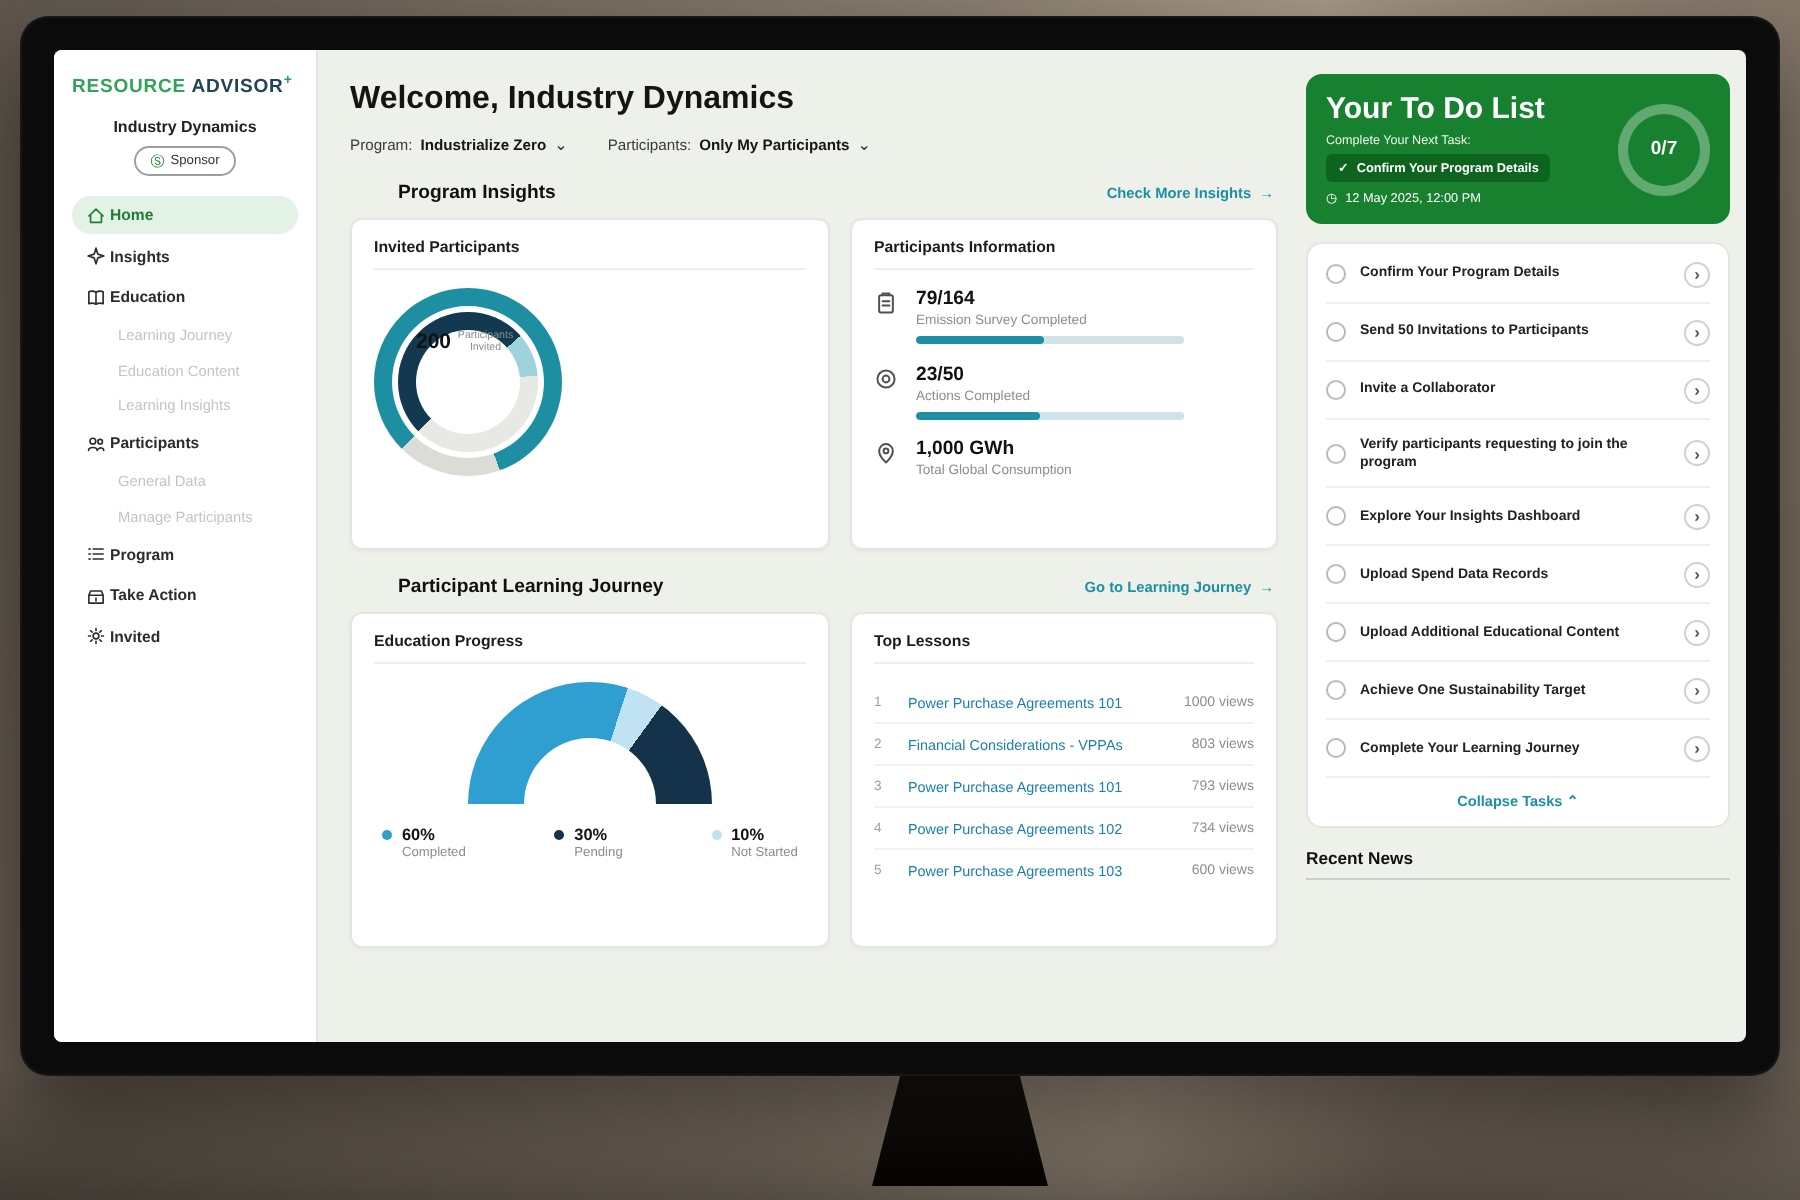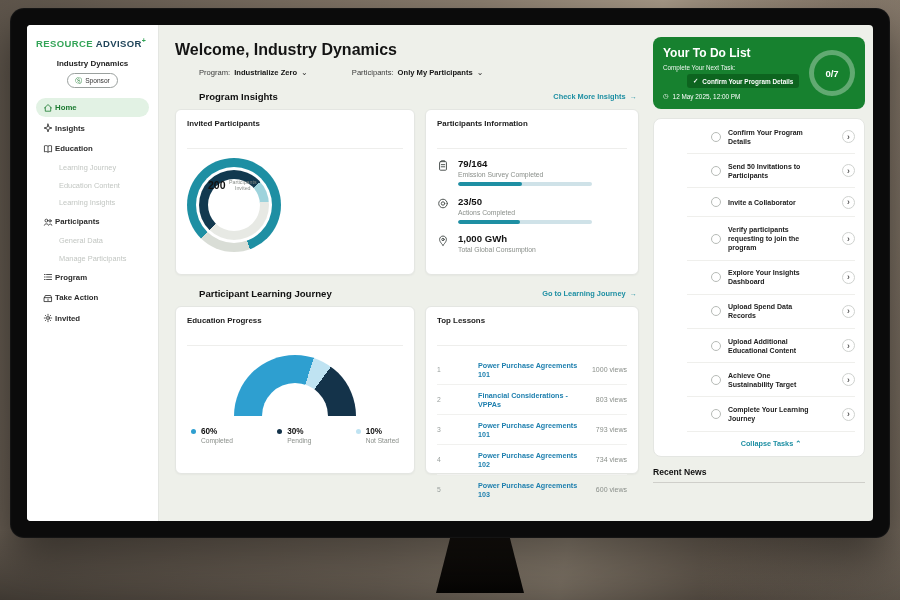--- a/index.html
+++ b/index.html
@@ -1,18 +1,18 @@
 <!DOCTYPE html>
 <html style="--green: #17812f; --green-dark: #0d641f; --teal: #1e8fa3; --link: #1d7fae; --navy: #12394f; --active-bg: #e2f2e4; --active-text: #1e7c33;"><head>
 <meta charset="utf-8">
 <style>
   *{box-sizing:border-box;margin:0;padding:0;}
   html,body{width:900px;height:600px;overflow:hidden;}
   body{font-family:"Liberation Sans",sans-serif;position:relative;background:#6f665c;}
-  [data-interactable="true"]{cursor:pointer;margin-left:24px;}
+  [data-interactable="true"]{cursor:pointer;}
 
   
   .bg{position:absolute;inset:0;background:linear-gradient(100deg,#5f564c 0%,#7a6e61 28%,#8c7f70 48%,#a89a88 66%,#7d7062 82%,#4e463d 100%);}
   .bg::after{content:"";position:absolute;right:0;top:0;width:200px;height:100%;background:linear-gradient(90deg,transparent,rgba(214,196,175,.25));}
   .bg::before{content:"";position:absolute;left:0;bottom:0;width:100%;height:70px;background:linear-gradient(transparent,rgba(0,0,0,.4));}
 
   
   .monitor{position:absolute;left:10px;top:8px;width:880px;height:530px;background:#0b0b0b;border-radius:14px;box-shadow:0 20px 45px rgba(0,0,0,.5),inset 0 0 2px rgba(255,255,255,.15);}
   .stand{position:absolute;left:436px;top:538px;width:88px;height:55px;background:linear-gradient(180deg,#17130f,#050403);clip-path:polygon(16% 0,84% 0,100% 100%,0 100%);}
   .screen{position:absolute;inset:17px;background:#eef0ea;border-radius:4px;display:flex;overflow:hidden;font-size:8px;color:#222;}
@@ -38,21 +38,21 @@
   .title{font-size:16px;font-weight:bold;color:#141414;}
   .filters{display:flex;gap:20px;margin:9px 0 10px;font-size:7.6px;color:#3a3a3a;align-items:center;}
   .filter{display:flex;align-items:center;gap:4px;}
   .filter b{color:#161616;}
   .chev-d{font-size:8px;color:#333;}
   .sec{display:flex;justify-content:space-between;align-items:center;margin:4px 2px 7px 0;}
   .sec h2{font-size:9.6px;color:#101010;margin-left:24px;}
   .sec a{color:var(--teal);font-weight:bold;font-size:7.4px;display:flex;gap:4px;align-items:center;}
   .cards{display:flex;gap:10px;margin-bottom:9px;align-items:stretch;}
   .card{background:#fff;border:1px solid #e4e6e2;border-radius:6px;padding:9px 11px;box-shadow:0 1px 2px rgba(0,0,0,.04);}
-  .card h3{font-size:7.9px;color:#1c1c1c;border-bottom:1px solid #eeeeec;padding-bottom:20px;margin-bottom:9px;font-weight:bold;}
+  .card h3{font-size:7.9px;color:#1c1c1c;border-bottom:1px solid #eeeeec;padding-bottom:6px;margin-bottom:9px;font-weight:bold;}
   .card.invited{width:240px;height:166px;}
   .card.info{flex:1;height:166px;}
   .card.edu{width:240px;height:168px;}
   .card.lessons{flex:1;height:168px;}
 
   
   .inv-body{display:flex;align-items:center;gap:16px;}
   .donut{position:relative;width:94px;height:94px;flex:none;}
   .d-ring1{position:absolute;inset:0;border-radius:50%;}
   .d-gap{position:absolute;inset:9px;border-radius:50%;background:#fff;}
@@ -81,28 +81,28 @@
   .g-text b{font-size:11.5px;color:#111;display:block;}
   .g-text span{font-size:5.8px;color:#8a8f8a;}
   .edu-legend{display:flex;justify-content:space-between;margin-top:11px;padding:0 4px;}
   .eleg b{font-size:8.2px;color:#111;}
   .eleg-lab{font-size:6.6px;color:#8a8f8a;margin-left:10px;margin-top:1px;}
 
   
   .lesson{display:flex;align-items:center;gap:9px;padding:5.5px 0;border-bottom:1px solid #f1f1ef;font-size:7.2px;}
   .lesson:last-child{border-bottom:none;}
   .rank{color:#9aa09e;width:8px;font-size:6.8px;flex:none;}
-  .l-link{color:var(--link);font-weight:bold;flex:1;text-decoration:none;}
+  .l-link{color:var(--link);font-weight:normal;flex:1;text-decoration:none;}
   .views{color:#8a8f8a;font-size:7px;flex:none;}
 
   
   .right{width:222px;flex:none;padding:12px 8px 0 2px;display:flex;flex-direction:column;}
   .todo-head{background:var(--green);border-radius:8px;padding:9px 10px;color:#fff;display:flex;justify-content:space-between;gap:8px;}
   .todo-left{min-width:0;}
-  .todo-title{font-size:12px;font-weight:bold;}
+  .todo-title{font-size:15px;font-weight:bold;}
   .todo-sub{font-size:6.3px;opacity:.92;margin:3.5px 0;}
   .todo-pill{background:var(--green-dark);border-radius:3px;font-size:6.4px;padding:3px 6px;display:flex;gap:4px;align-items:center;font-weight:bold;white-space:nowrap;}
   .todo-date{font-size:6.4px;margin-top:4px;display:flex;gap:4px;align-items:center;}
   .ring{width:46px;height:46px;border-radius:50%;flex:none;align-self:center;display:flex;align-items:center;justify-content:center;}
   .ring-in{width:36px;height:36px;border-radius:50%;background:var(--green);display:flex;align-items:center;justify-content:center;font-size:9.5px;font-weight:bold;color:#fff;}
   .tasks{background:#fff;border:1px solid #e4e6e2;border-radius:8px;margin-top:9px;padding:1px 9px 3px;}
   .task{display:flex;align-items:center;gap:7px;padding:7.5px 0;border-bottom:1px solid #efefec;font-size:7px;font-weight:bold;color:#222;}
   .task-check{width:10px;height:10px;border:1px solid #b7bbb7;border-radius:50%;flex:none;}
   .task-label{flex:1;line-height:1.3;}
   .task-go{width:13px;height:13px;border:1px solid #cfd2cf;border-radius:50%;display:flex;align-items:center;justify-content:center;font-size:8.5px;color:#555;flex:none;}

